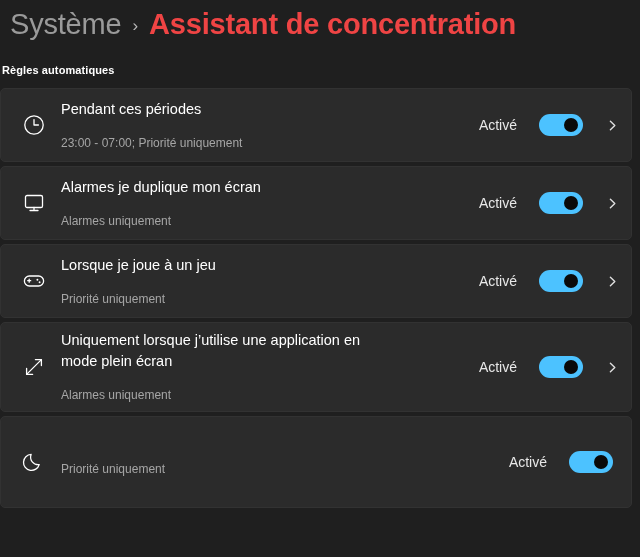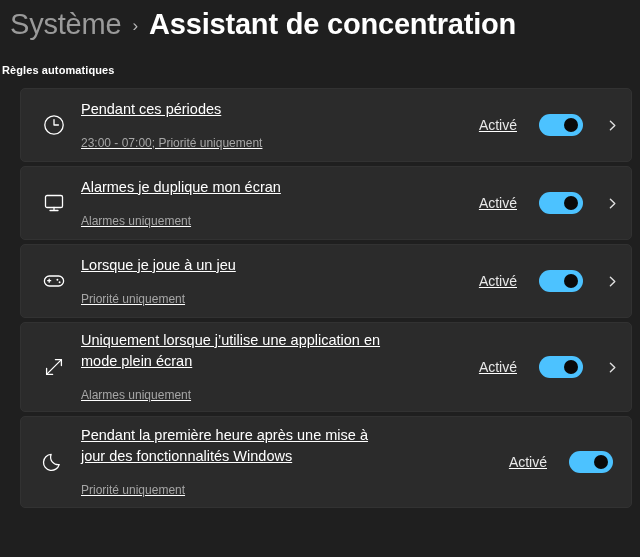--- a/index.html
+++ b/index.html
@@ -32,41 +32,40 @@
   }
   .crumb-sep {
     font-size: 17px;
     color: #b8b8b8;
     margin: 0 11px;
     position: relative;
     top: -3px;
   }
   .crumb-current {
     font-size: 29px;
-    color: #ffffff;
+    color: #ef4444;
     font-weight: 600;
     letter-spacing: -0.2px;
   }
 
   .section-title {
     font-size: 11px;
     font-weight: 700;
     color: #ffffff;
     padding: 18px 0 0 2px;
     letter-spacing: 0.1px;
   }
 
   
   .rules-list {
     margin-top: 12px;
-    padding: 0 8px 0 20px;
+    padding: 0 8px 0 0;
     display: flex;
     flex-direction: column;
     gap: 4px;
-    text-decoration: underline;
   }
   .rule-card {
     position: relative;
     background: #2b2b2b;
     border-radius: 5px;
     border: 1px solid #323232;
     box-sizing: border-box;
     display: flex;
     align-items: center;
     padding: 0 0 0 16px;
@@ -249,21 +248,20 @@
     </div>
   </div>
 
   <div class="rule-card last">
     <div class="rule-icon">
       <svg width="26" height="26" viewBox="0 0 26 26" fill="none" stroke="currentColor" stroke-width="1.3" stroke-linecap="round" stroke-linejoin="round">
         <path d="M18.2 15.6 A7.6 7.6 0 0 1 10.1 5.4 A8 8 0 1 0 18.2 15.6 Z"></path>
       </svg>
     </div>
     <div class="rule-text">
-      <div class="rule-title">Pendant la première heure après une mise à jour des fonctionnalités Windows</div>
       <div class="rule-sub">Priorité uniquement</div>
     </div>
     <div class="rule-state">Activé</div>
     <div class="toggle">
         <span class="knob"></span>
       </div>
   </div>
 
 </div>
 

